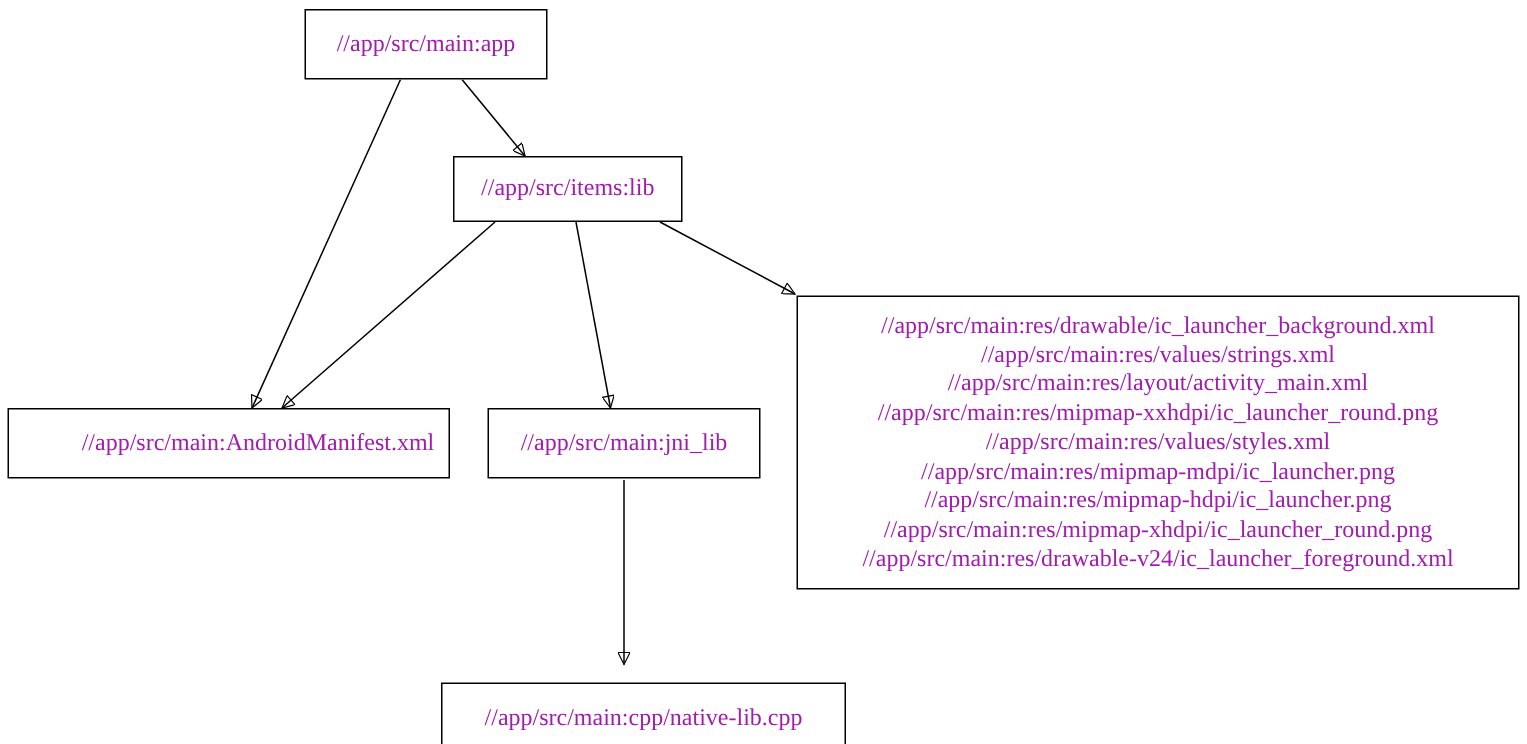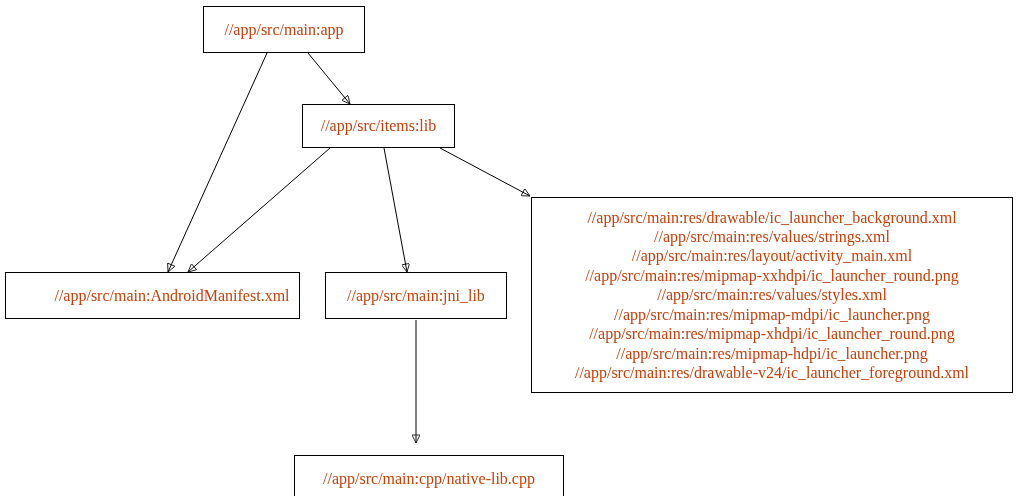--- a/index.html
+++ b/index.html
@@ -31,21 +31,21 @@
     position: absolute;
     box-sizing: border-box;
     border: 1px solid #000000;
     background: #ffffff;
     display: flex;
     flex-direction: column;
     align-items: center;
     justify-content: center;
     text-align: center;
     font-size: 16px;
-    color: #c2410c;
+    color: #a21caf;
     white-space: nowrap;
   }
   .node-app      { left: 203px; top: 6px;   width: 162px; height: 47px; }
   .node-lib      { left: 302px; top: 104px; width: 153px; height: 44px; }
   .node-manifest { left: 5px;   top: 272px; width: 295px; height: 47px; padding-left: 39px; }
   .node-jni      { left: 325px; top: 272px; width: 182px; height: 47px; }
   .node-native   { left: 294px; top: 443px; width: 270px; height: 47px; margin-top: 12px; }
   .node-res      { left: 531px; top: 197px; width: 482px; height: 196px; }
   .node-res .res-line {
     line-height: 19.4px;
@@ -91,18 +91,18 @@
     <span>//app/src/main:cpp/native-lib.cpp</span>
   </div>
 
   <div class="node node-res">
     <div class="res-line">//app/src/main:res/drawable/ic_launcher_background.xml</div>
     <div class="res-line">//app/src/main:res/values/strings.xml</div>
     <div class="res-line">//app/src/main:res/layout/activity_main.xml</div>
     <div class="res-line">//app/src/main:res/mipmap-xxhdpi/ic_launcher_round.png</div>
     <div class="res-line">//app/src/main:res/values/styles.xml</div>
     <div class="res-line">//app/src/main:res/mipmap-mdpi/ic_launcher.png</div>
+    <div class="res-line">//app/src/main:res/mipmap-hdpi/ic_launcher.png</div>
     <div class="res-line">//app/src/main:res/mipmap-xhdpi/ic_launcher_round.png</div>
-    <div class="res-line">//app/src/main:res/mipmap-hdpi/ic_launcher.png</div>
     <div class="res-line">//app/src/main:res/drawable-v24/ic_launcher_foreground.xml</div>
   </div>
 
 </div>
 
 </body></html>

